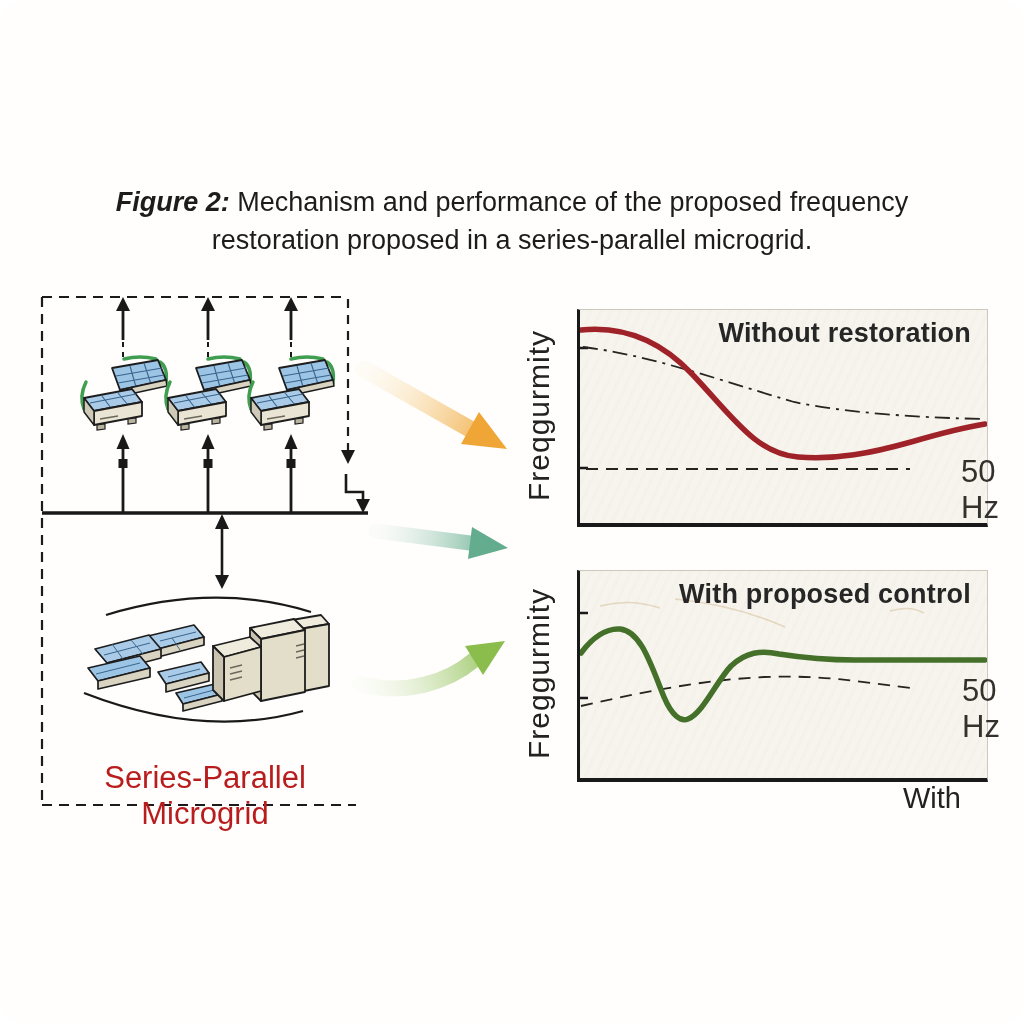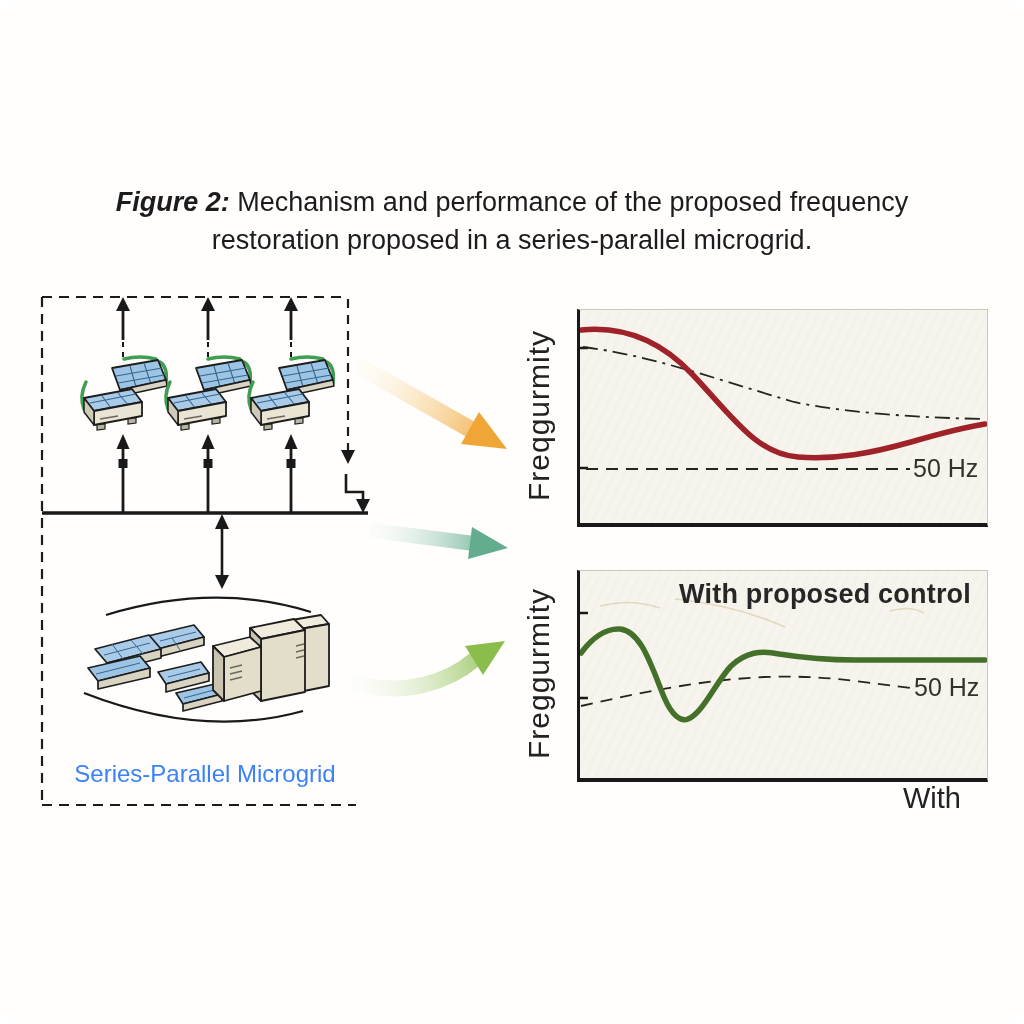--- a/index.html
+++ b/index.html
@@ -8,26 +8,26 @@
   
   .caption{position:absolute;left:0;top:183px;width:100%;text-align:center;
            font-size:27px;line-height:38px;color:#1c1c1c;}
   .caption .figlabel{font-weight:700;font-style:italic;}
   
   .chart{position:absolute;background:#f6f4ed;border:1px solid #ccc8bb;
          border-left:3px solid #191919;border-bottom:4px solid #191919;
          background-image:repeating-linear-gradient(115deg, rgba(120,110,80,0.02) 0 3px, rgba(0,0,0,0) 3px 9px);}
   .chart svg{position:absolute;left:0;top:0;}
   .chart .title{position:absolute;top:8px;right:16px;font-size:27px;font-weight:700;color:#262626;letter-spacing:.2px;}
-  .chart .hz{position:absolute;font-size:25px;color:#33312c;}
+  .chart .hz{position:absolute;font-size:31px;color:#33312c;margin-left:48px;}
   .ylabel{position:absolute;writing-mode:vertical-rl;transform:rotate(180deg);
           text-align:center;font-size:30px;color:#222;letter-spacing:1px;}
   .xlabel{position:absolute;font-size:29px;color:#222;}
   .gridlabel{position:absolute;left:45px;top:760px;width:320px;text-align:center;
-             font-size:24px;color:#3b82f6;}
+             font-size:31px;color:#b91c1c;}
   .overlay{position:absolute;left:0;top:0;}
 </style>
 </head>
 <body>
 
 <div class="page">
 
   <div class="caption">
     <div><span class="figlabel">Figure 2:</span><span> Mechanism and performance of the proposed frequency</span></div>
     <div>restoration proposed in a series-parallel microgrid.</div>
@@ -166,20 +166,21 @@
   <div class="gridlabel">Series-Parallel Microgrid</div>
 
   <div class="ylabel" style="left:522px;top:309px;height:213px;">Freqgurmity</div>
   <div class="chart" style="left:577px;top:309px;width:407px;height:213px;">
     <svg width="407" height="213" viewBox="0 0 407 213">
       <path d="M0,38 H8 M0,158 H8" stroke="#191919" stroke-width="2.5"></path>
       <path d="M3,37 C70,45 142,71 214,92 C272,104 350,108 405,109" stroke="#26241f" stroke-width="1.8" stroke-dasharray="15 6 3 6" fill="none"></path>
       <path d="M6,159 H330" stroke="#26241f" stroke-width="1.8" stroke-dasharray="12 8" fill="none"></path>
       <path d="M1,20 C40,16 78,28 112,64 C152,106 176,144 218,147 C256,150 292,143 331,132 C362,123 386,117 405,114" stroke="#9e2227" stroke-width="5.5" stroke-linecap="round" fill="none"></path>
     </svg>
+    <span class="title">Without restoration</span>
     <span class="hz" style="left:333px;top:144px;">50 Hz</span>
   </div>
 
   <div class="ylabel" style="left:522px;top:570px;height:207px;">Freggurmity</div>
   <div class="chart" style="left:577px;top:570px;width:407px;height:207px;">
     <svg width="407" height="207" viewBox="0 0 407 207">
       <path d="M0,42 H8 M0,127 H8" stroke="#191919" stroke-width="2.5"></path>
       <path d="M20,35 q30,-8 60,2 M95,28 q60,6 110,28 M310,40 q20,-6 34,2" stroke="rgba(190,150,90,0.3)" stroke-width="1.5" fill="none"></path>
       <path d="M1,135 C62,121 122,109 184,106 C242,104 275,110 330,117" stroke="#26241f" stroke-width="1.8" stroke-dasharray="12 8" fill="none"></path>
       <path d="M1,82 C12,67 26,57 40,58 C61,60 71,94 84,126 C92,145 101,151 108,148 C123,142 136,111 151,95 C166,81 181,79 199,83 C231,88 252,89 275,89 L405,89" stroke="#44702a" stroke-width="5.5" stroke-linecap="round" fill="none"></path>

